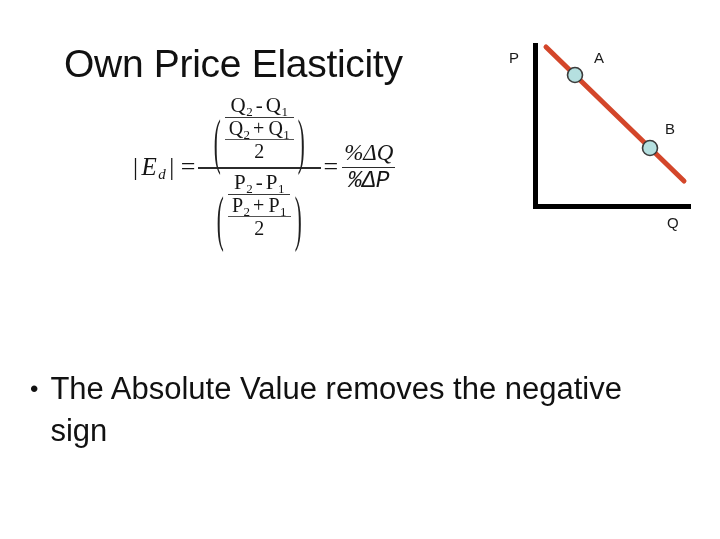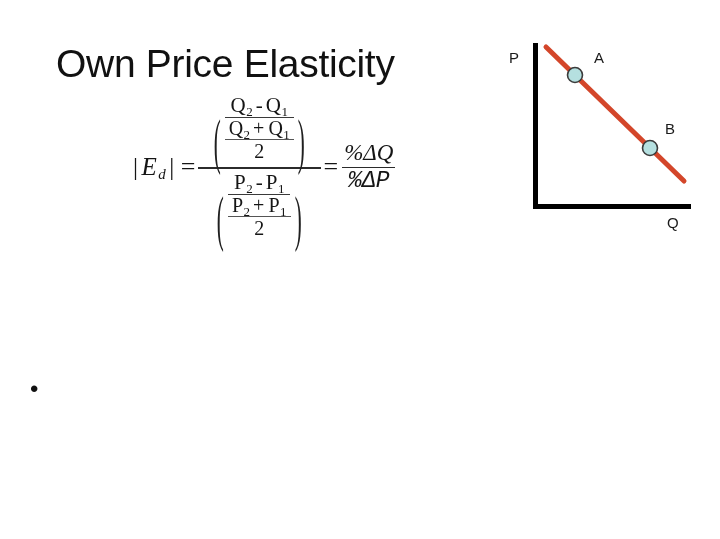--- a/index.html
+++ b/index.html
@@ -19,21 +19,21 @@
   
   #slide {
     position: absolute;
     inset: 0;
     background: #ffffff;
   }
 
   
   #slide-title {
     position: absolute;
-    left: 56px;
+    left: 64px;
     top: 42px;
     font-family: "Liberation Sans", sans-serif;
     font-size: 39px;
     line-height: 44px;
     font-weight: 400;
     letter-spacing: -0.3px;
     color: #111111;
     white-space: nowrap;
   }
 
@@ -329,15 +329,16 @@
 
       <text class="axis-label" x="14" y="27">P</text>
       <text class="axis-label" x="172" y="192">Q</text>
       <text class="point-label" x="99" y="27">A</text>
       <text class="point-label" x="170" y="98">B</text>
     </svg>
   </div>
 
   <div id="bullet-block">
     <span id="bullet-marker">•</span>
+    <span id="bullet-text">The Absolute Value removes the negative sign</span>
   </div>
 
 </div>
 
 </body></html>

